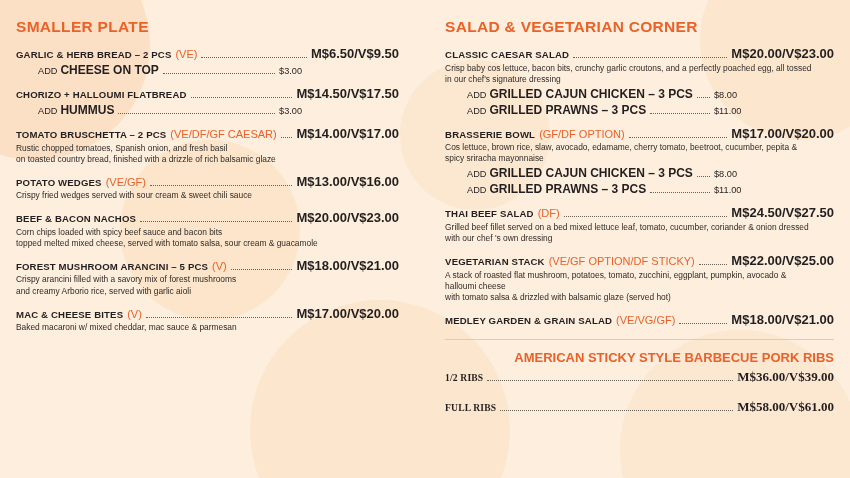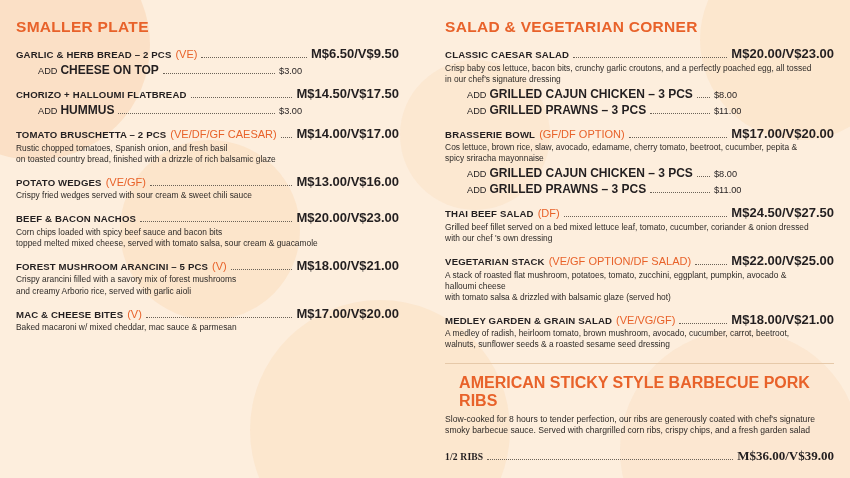--- a/index.html
+++ b/index.html
@@ -124,24 +124,25 @@
     white-space: nowrap;
     min-width: 52px;
   }
   .divider {
     border: 0;
     border-top: 1px solid #e6c9a9;
     margin: 12px 0 10px 0;
   }
   .ribs-title {
     color: #e8622a;
-    font-size: 16px;
-    font-weight: bold;
-    margin: 0 0 4px 14px;
+    font-size: 13px;
+    font-weight: bold;
+    margin: 0 0 4px 4px;
     text-transform: uppercase;
+    text-align: right;
   }
   .ribs-desc {
     font-size: 8.6px;
     color: #2f2b28;
     line-height: 1.35;
     margin-bottom: 11px;
     max-width: 395px;
   }
   .ribs-item { margin-bottom: 14px; font-family: Liberation Serif, serif; }
 </style>
@@ -295,41 +296,39 @@
             <span class="name">THAI BEEF SALAD</span>
             <span class="tag">(DF)</span>
             <span class="dots"></span>
             <span class="price">M$24.50/V$27.50</span>
           </div>
           <div class="desc">Grilled beef fillet served on a bed mixed lettuce leaf, tomato, cucumber, coriander &amp; onion dressed<br>with our chef 's own dressing</div>
         </div>
         <div class="item">
           <div class="row">
             <span class="name">VEGETARIAN STACK</span>
-            <span class="tag">(VE/GF OPTION/DF SALAD)</span>
+            <span class="tag">(VE/GF OPTION/DF STICKY)</span>
             <span class="dots"></span>
             <span class="price">M$22.00/V$25.00</span>
           </div>
           <div class="desc">A stack of roasted flat mushroom, potatoes, tomato, zucchini, eggplant, pumpkin, avocado &amp;<br>halloumi cheese<br>with tomato salsa &amp; drizzled with balsamic glaze (served hot)</div>
         </div>
         <div class="item">
           <div class="row">
             <span class="name">MEDLEY GARDEN &amp; GRAIN SALAD</span>
             <span class="tag">(VE/VG/GF)</span>
             <span class="dots"></span>
             <span class="price">M$18.00/V$21.00</span>
           </div>
-          <div class="desc">A medley of radish, heirloom tomato, brown mushroom, avocado, cucumber, carrot, beetroot,<br>walnuts, sunflower seeds &amp; a roasted sesame seed dressing</div>
         </div>
       </div>
 
     <hr class="divider">
 
     <h3 class="ribs-title">AMERICAN STICKY STYLE BARBECUE PORK RIBS</h3>
-    <div class="ribs-desc">Slow-cooked for 8 hours to tender perfection, our ribs are generously coated with chef's signature<br>smoky barbecue sauce. Served with chargrilled corn ribs, crispy chips, and a fresh garden salad</div>
     <div id="ribs-items">
         <div class="item ribs-item">
           <div class="row">
             <span class="name">1/2 RIBS</span>
             <span class="dots"></span>
             <span class="price">M$36.00/V$39.00</span>
           </div>
         </div>
         <div class="item ribs-item">
           <div class="row">

